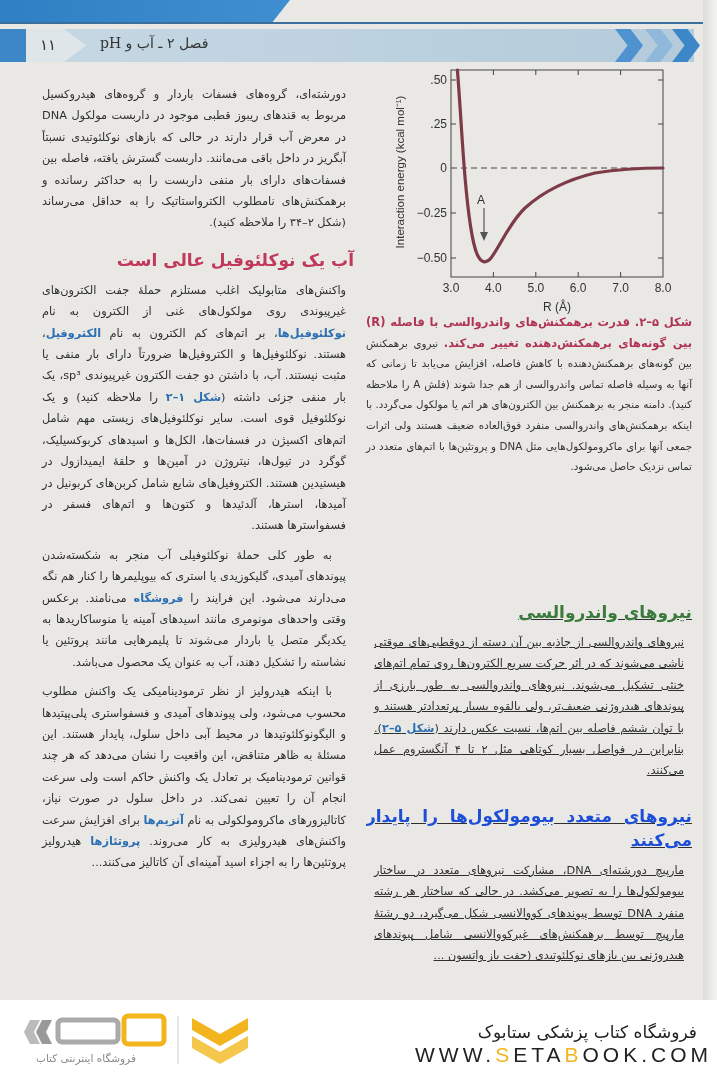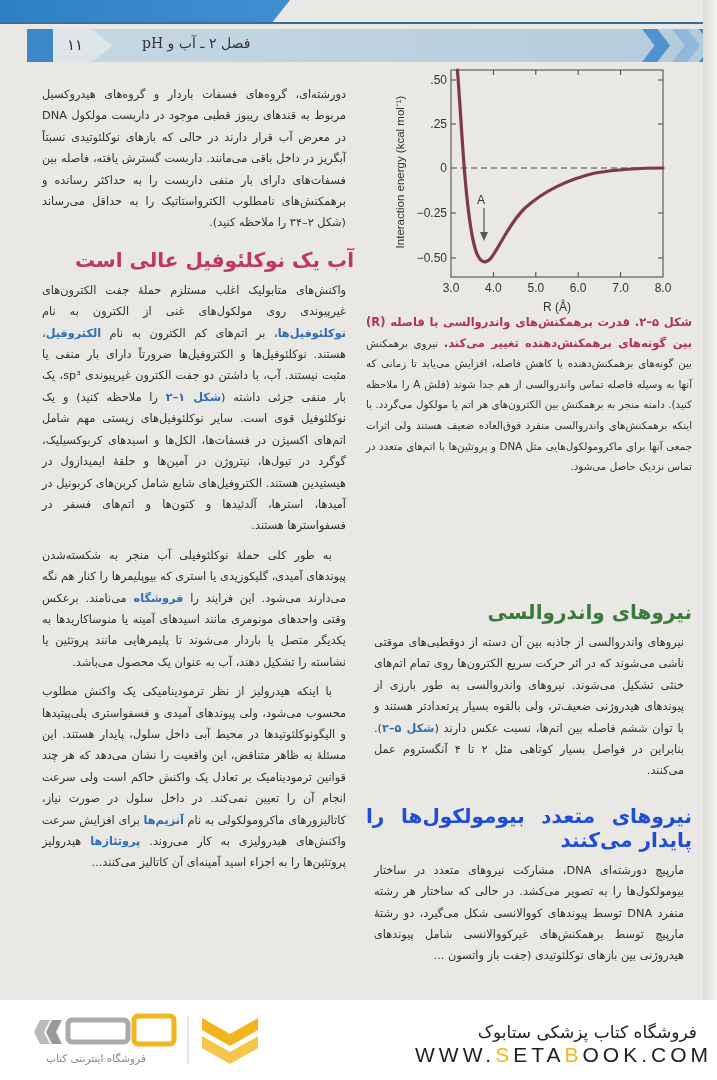--- a/index.html
+++ b/index.html
@@ -1,59 +1,59 @@
 <!DOCTYPE html>
 <html><head>
 <meta charset="utf-8">
 <style>
   html, body { margin:0; padding:0; }
   body { width:717px; height:1080px; overflow:hidden; background:#e9e8e4; position:relative; font-family:"DejaVu Sans", sans-serif; color:#2b2b2b; }
   .top-band { position:absolute; left:0; top:0; width:717px; height:24px; background:#e9e8e4; }
   .top-blue { position:absolute; left:0; top:0; width:290px; height:22px; background:linear-gradient(90deg,#2f7fc4,#3f8fd0); clip-path:polygon(0 0,100% 0,94% 100%,0 100%); }
   .top-line { position:absolute; left:0; top:22px; width:717px; height:2px; background:#3a6f9c; }
-  .header-bar { position:absolute; left:0; top:29px; width:654px; height:34px;margin-left:27px; }
+  .header-bar { position:absolute; left:0; top:29px; width:654px; height:34px; }
   .hdr-blue-left { position:absolute; left:0; top:0; width:26px; height:33px; background:#3d87c9; }
   .hdr-num-box { position:absolute; left:26px; top:0; width:64px; height:33px; background:#dfe6ea; }
   .hdr-num { position:absolute; left:40px; top:7px; font-family:"DejaVu Serif", serif; font-size:15px; color:#333; }
   .hdr-ribbon { position:absolute; left:64px; top:0; width:630px; height:33px; background:linear-gradient(90deg,#c5d7e3,#b4cbdb); clip-path:polygon(0 0,100% 0,100% 100%,0 100%,22px 50%); }
   .hdr-title { position:absolute; right:540px; top:6px; font-family:"DejaVu Serif", serif; font-size:14px; color:#333; direction:rtl; white-space:nowrap; }
   .chev { position:absolute; top:0; width:28px; height:33px; clip-path:polygon(0 0,55% 0,100% 50%,55% 100%,0 100%,45% 50%); }
   .page-edge { position:absolute; right:0; top:0; width:14px; height:1000px; background:linear-gradient(90deg,#dcdcd8,#f4f4f2); }
   .col { position:absolute; direction:rtl; text-align:justify; text-align-last:right; font-size:11.3px; line-height:21.4px; color:#2f2f2f; }
   .col p { margin:8px; }
   .indent { text-indent:14px; }
-  .heading { color:#c0395a; font-weight:bold; font-size:20px; line-height:24px; }
+  .heading { color:#c0395a; font-weight:bold; font-size:17px; line-height:24px; }
   .heading.green { color:#3a7a3c; }
   .heading.dark { color:#1d4ed8; }
   .kw { color:#2c6fb3; font-weight:bold; }
   .caption { position:absolute; left:366px; top:312px; width:326px; direction:rtl; text-align:justify; text-align-last:right; font-size:10.3px; line-height:20.6px; color:#333; }
   .caption .cap-title { color:#b03355; font-weight:bold; font-size:11.5px; }
   .chart { position:absolute; left:380px; top:62px; width:300px; height:258px; }
   .chart svg text { font-family:"Liberation Sans", sans-serif; fill:#333; }
   .footer { position:absolute; left:0; top:1000px; width:717px; height:80px; background:#ffffff; }
   .footer-fa { position:absolute; right:20px; top:22px; font-size:17px; color:#222; direction:rtl; white-space:nowrap; }
   .footer-url { position:absolute; right:5px; top:43px; font-family:"Liberation Sans", sans-serif; font-size:21px; letter-spacing:4px; color:#222; white-space:nowrap; }
   .footer-url .y { color:#f2b51d; }
-  .logo { position:absolute; left:30px; top:10px; width:260px; height:62px; }
+  .logo { position:absolute; left:20px; top:10px; width:260px; height:62px; }
   .logo-text { position:absolute; left:16px; top:42px; font-size:10.5px; color:#888; direction:rtl; white-space:nowrap; }
 </style>
 </head>
 <body>
 
 <div class="top-band">
   <div class="top-blue"></div>
   <div class="top-line"></div>
 </div>
 
 <div class="header-bar">
   <div class="hdr-blue-left"></div>
   <div class="hdr-num-box"></div>
   <div class="hdr-ribbon"></div>
   <span class="hdr-num">۱۱</span>
-  <span class="hdr-title" style="right:auto; left:115px;">فصل ۲ ـ آب و pH</span>
+  <span class="hdr-title" style="right:auto; left:100px;">فصل ۲ ـ آب و pH</span>
   <div class="chev" style="left:615px; background:#4e92cf;"></div>
   <div class="chev" style="left:645px; background:#8fb8da;"></div>
   <div class="chev" style="left:672px; background:#3d87c9;"></div>
 </div>
 
 <div class="page-edge"></div>
 
 <div class="chart">
   <svg width="300" height="258" viewBox="0 0 300 258">
 
@@ -118,21 +118,21 @@
     <span>واکنش‌های متابولیک اغلب مستلزم حملهٔ جفت الکترون‌های غیرپیوندی روی مولکول‌های غنی از الکترون به نام </span><span class="kw">نوکلئوفیل‌ها</span><span>، بر اتم‌های کم الکترون به نام </span><span class="kw">الکتروفیل</span><span>، هستند. نوکلئوفیل‌ها و الکتروفیل‌ها ضرورتاً دارای بار منفی یا مثبت نیستند. آب، با داشتن دو جفت الکترون غیرپیوندی sp³، یک بار منفی جزئی داشته (</span><span class="kw">شکل ۱–۲</span><span> را ملاحظه کنید) و یک نوکلئوفیل قوی است. سایر نوکلئوفیل‌های زیستی مهم شامل اتم‌های اکسیژن در فسفات‌ها، الکل‌ها و اسیدهای کربوکسیلیک، گوگرد در تیول‌ها، نیتروژن در آمین‌ها و حلقهٔ ایمیدازول در هیستیدین هستند. الکتروفیل‌های شایع شامل کربن‌های کربونیل در آمیدها، استرها، آلدئیدها و کتون‌ها و اتم‌های فسفر در فسفواسترها هستند.</span>
   </p>
   <p class="indent" style="margin-top:6px;">
     <span>به طور کلی حملهٔ نوکلئوفیلی آب منجر به شکسته‌شدن پیوندهای آمیدی، گلیکوزیدی یا استری که بیوپلیمرها را کنار هم نگه می‌دارند می‌شود. این فرایند را </span><span class="kw">فروشگاه</span><span> می‌نامند. برعکس وقتی واحدهای مونومری مانند اسیدهای آمینه یا منوساکاریدها به یکدیگر متصل یا باردار می‌شوند تا پلیمرهایی مانند پروتئین یا نشاسته را تشکیل دهند، آب به عنوان یک محصول می‌باشد.</span>
   </p>
   <p class="indent">
     <span>با اینکه هیدرولیز از نظر ترمودینامیکی یک واکنش مطلوب محسوب می‌شود، ولی پیوندهای آمیدی و فسفواستری پلی‌پپتیدها و الیگونوکلئوتیدها در محیط آبی داخل سلول، پایدار هستند. این مسئلهٔ به ظاهر متناقض، این واقعیت را نشان می‌دهد که هر چند قوانین ترمودینامیک بر تعادل یک واکنش حاکم است ولی سرعت انجام آن را تعیین نمی‌کند. در داخل سلول در صورت نیاز، کاتالیزورهای ماکرومولکولی به نام </span><span class="kw">آنزیم‌ها</span><span> برای افزایش سرعت واکنش‌های هیدرولیزی به کار می‌روند. </span><span class="kw">پروتئازها</span><span> هیدرولیز پروتئین‌ها را به اجزاء اسید آمینه‌ای آن کاتالیز می‌کنند...</span>
   </p>
 </div>
 
-<div class="col" style="left:366px; top:600px; width:326px; height:400px; overflow:hidden;">
+<div class="col" style="left:366px; top:600px; width:326px; height:400px; overflow:hidden;text-decoration:underline;">
   <div class="heading green">نیروهای واندروالسی</div>
   <p>
     <span>نیروهای واندروالسی از جاذبه بین آن دسته از دوقطبی‌های موقتی ناشی می‌شوند که در اثر حرکت سریع الکترون‌ها روی تمام اتم‌های خنثی تشکیل می‌شوند. نیروهای واندروالسی به طور بارزی از پیوندهای هیدروژنی ضعیف‌تر، ولی بالقوه بسیار پرتعدادتر هستند و با توان ششم فاصله بین اتم‌ها، نسبت عکس دارند (</span><span class="kw">شکل ۵–۲</span><span>). بنابراین در فواصل بسیار کوتاهی مثل ۲ تا ۴ آنگستروم عمل می‌کنند.</span>
   </p>
   <div class="heading dark" style="margin-top:22px;">نیروهای متعدد بیومولکول‌ها را پایدار می‌کنند</div>
   <p>مارپیچ دورشته‌ای DNA، مشارکت نیروهای متعدد در ساختار بیومولکول‌ها را به تصویر می‌کشد. در حالی که ساختار هر رشته منفرد DNA توسط پیوندهای کووالانسی شکل می‌گیرد، دو رشتهٔ مارپیچ توسط برهمکنش‌های غیرکووالانسی شامل پیوندهای هیدروژنی بین بازهای نوکلئوتیدی (جفت باز واتسون ...</p>
 </div>
 
 <div class="footer">
   <div class="logo">

